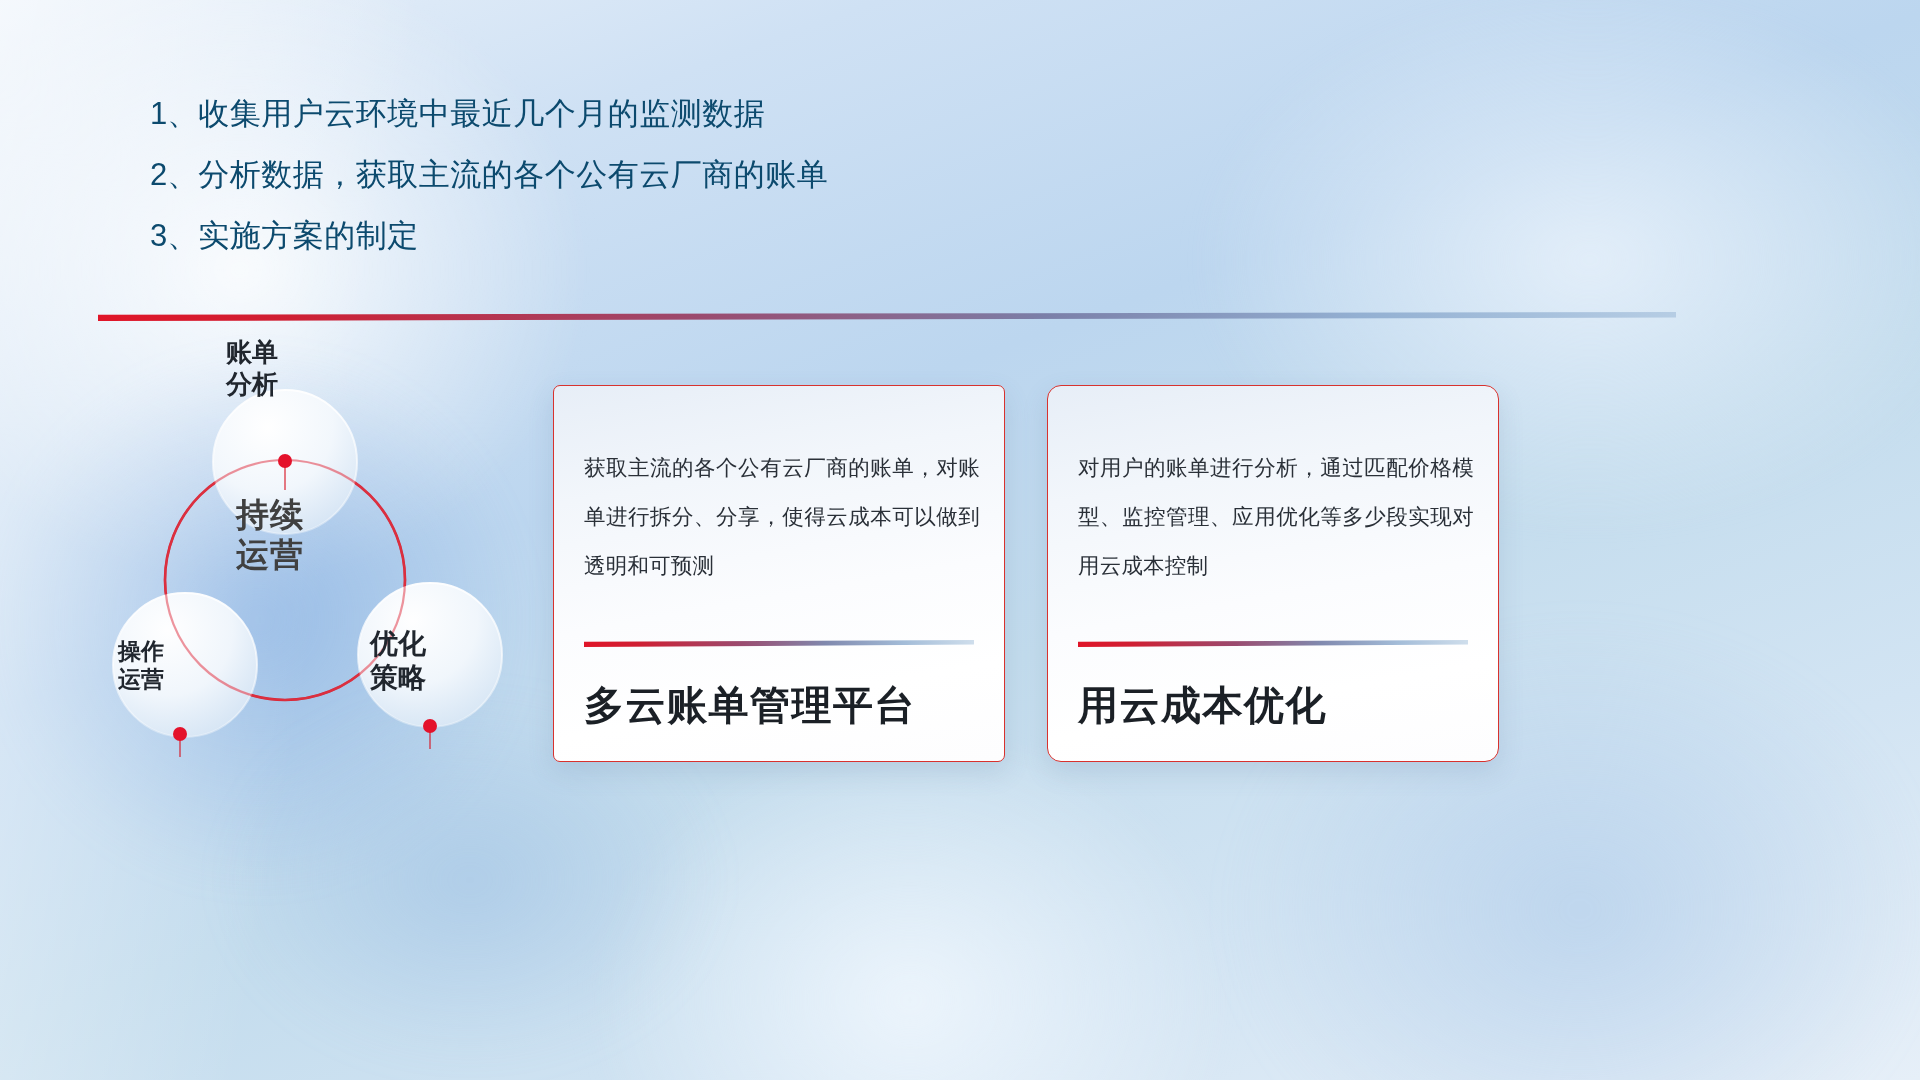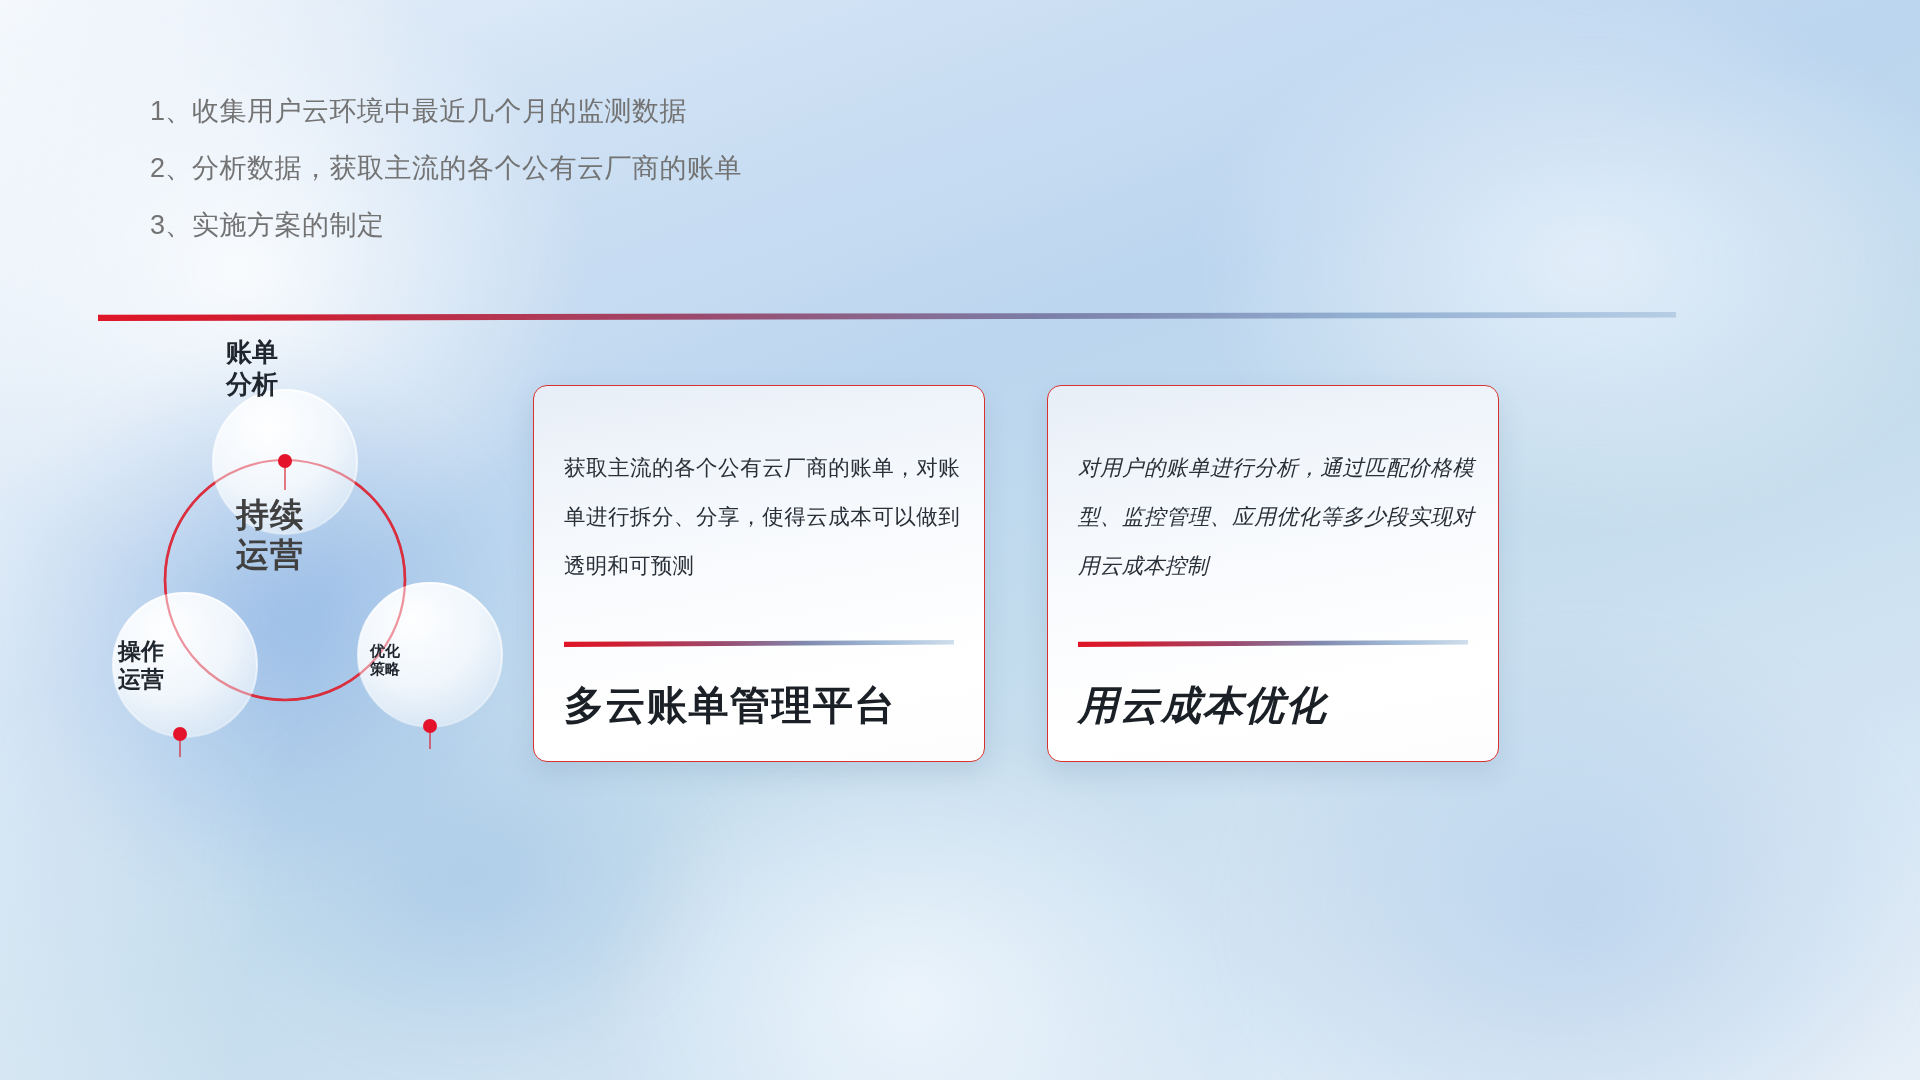--- a/index.html
+++ b/index.html
@@ -49,21 +49,21 @@
   .bg-sheen{
     position:absolute;left:0;top:0;width:520px;height:1080px;
     background:linear-gradient(100deg,rgba(255,255,255,.55) 0%,rgba(255,255,255,0) 60%);
   }
 
   
   .list{position:absolute;}
   .list-left{left:150px;top:98px;}
   .list-right{left:1010px;top:158px;}
   .list-item{
-    font-size:27px;color:#737373;letter-spacing:.5px;
+    font-size:31px;color:#0c4a6e;letter-spacing:.5px;
     line-height:1;margin-bottom:30px;white-space:nowrap;
     font-weight:400;
   }
   .list-item .num{letter-spacing:0;}
 
   
   .top-divider{
     position:absolute;left:98px;top:312px;width:1578px;height:9px;
     background:linear-gradient(90deg,#e01528 0%,#cf1f33 12%,#9b4a6e 38%,#7b7fa8 60%,#93b0d2 80%,#b6cde4 100%);
     clip-path:polygon(0 30%,100% 0,100% 62%,0 100%);
@@ -72,37 +72,37 @@
   
   .venn{position:absolute;left:100px;top:345px;width:460px;height:460px;}
   .venn svg{display:block;}
 
   .venn-label{
     position:absolute;line-height:1.22;
     color:#20262e;font-weight:700;pointer-events:none;
   }
   .lbl-top{left:226px;top:337px;width:150px;font-size:26px;}
   .lbl-bl{left:118px;top:637px;width:130px;font-size:23px;}
-  .lbl-br{left:370px;top:642px;width:130px;font-size:15px;}
+  .lbl-br{left:370px;top:627px;width:130px;font-size:28px;}
   .lbl-center{
     left:236px;top:495px;width:140px;font-size:33px;font-weight:800;
     color:#404040;letter-spacing:1px;line-height:1.22;
   }
 
   
   .card{
     position:absolute;top:385px;width:450px;height:375px;
     border-radius:14px;
     background:linear-gradient(170deg,#e7eef7 0%,#f2f6fb 26%,#fbfcfe 55%,#ffffff 78%,#fdfdfe 100%);
     border:1.6px solid #d8322e;
     box-shadow:0 10px 26px rgba(80,110,150,.16);
     overflow:hidden;
   }
-  .card-1{left:533px;}
-  .card-2{left:1047px;font-style:italic;}
+  .card-1{left:553px;border-radius:7px;}
+  .card-2{left:1047px;}
   .card-body{
     position:absolute;left:30px;right:24px;top:58px;
     font-size:21.5px;color:#2a3038;line-height:2.28;
     letter-spacing:.2px;text-align:justify;
   }
   .card-rule{
     position:absolute;left:30px;width:390px;height:7px;top:254px;
     background:linear-gradient(90deg,#e01528 0%,#cf1f33 14%,#9b4a6e 40%,#8089ae 62%,#a3bcd8 82%,#cfdeec 100%);
     clip-path:polygon(0 26%,100% 0,100% 66%,0 100%);
   }

